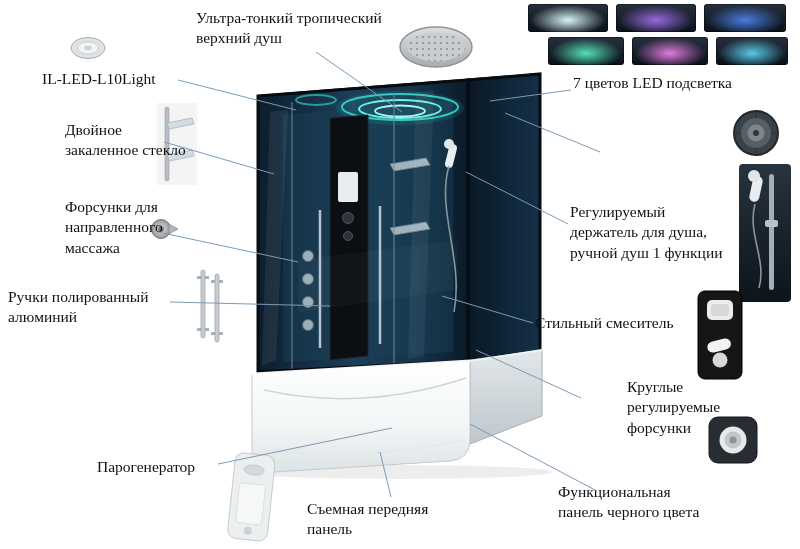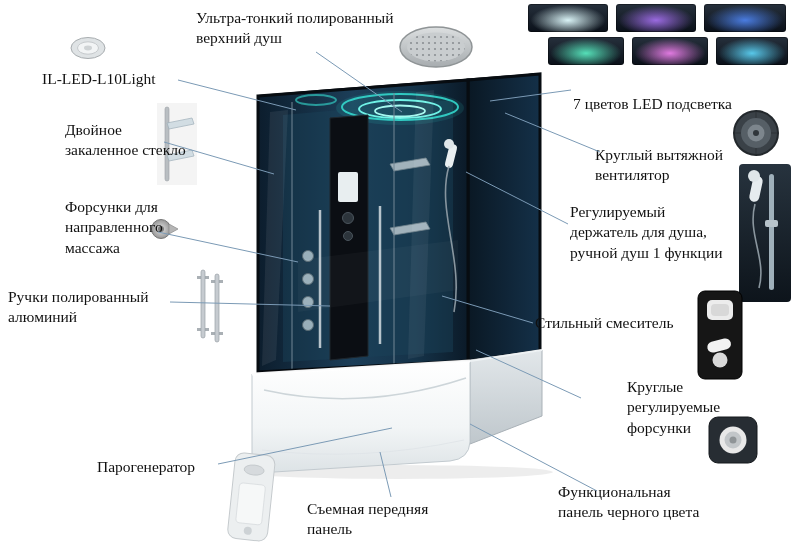--- a/index.html
+++ b/index.html
@@ -218,33 +218,32 @@
     </svg>
   </div>
 
   <div class="swatch" style="left: 528px; top: 4px; width: 80px; --glow: #d9f3f6;"></div>
   <div class="swatch" style="left: 616px; top: 4px; width: 80px; --glow: #9a6ae0;"></div>
   <div class="swatch" style="left: 704px; top: 4px; width: 82px; --glow: #4a7ce0;"></div>
   <div class="swatch" style="left: 548px; top: 37px; width: 76px; --glow: #55e0b8;"></div>
   <div class="swatch" style="left: 632px; top: 37px; width: 76px; --glow: #e07ae0;"></div>
   <div class="swatch" style="left: 716px; top: 37px; width: 72px; --glow: #58c8ea;"></div>
 
-  <div class="label" style="left:196px;top:8px;width:215px;">Ультра-тонкий полированный верхний душ</div>
+  <div class="label" style="left:196px;top:8px;width:215px;">Ультра-тонкий тропический верхний душ</div>
   <div class="label nowrap" style="left:42px;top:69px;">IL-LED-L10Light</div>
   <div class="label" style="left:25px;top:120px;width:130px;margin-left:40px;">Двойное закаленное стекло</div>
   <div class="label" style="left:18px;top:197px;width:120px;margin-left:47px;">Форсунки для направленного массажа</div>
   <div class="label" style="left:8px;top:287px;width:155px;">Ручки полированный алюминий</div>
   <div class="label nowrap" style="left:97px;top:457px;">Парогенератор</div>
   <div class="label" style="left:307px;top:499px;width:145px;">Съемная передняя панель</div>
   <div class="label" style="left:558px;top:482px;width:160px;">Функциональная панель черного цвета</div>
   <div class="label" style="left:583px;top:377px;width:115px;margin-left:44px;">Круглые регулируемые форсунки</div>
   <div class="label nowrap" style="left:535px;top:313px;text-align:right;">Стильный смеситель</div>
   <div class="label" style="left:570px;top:202px;width:160px;">Регулируемый держатель для душа, ручной душ 1 функции</div>
-  <div class="label" style="left:595px;top:145px;width:135px;">Круглый вытяжной вентилятор</div>
-  <div class="label nowrap" style="left:573px;top:94px;">7 цветов LED подсветка</div>
+  <div class="label nowrap" style="left:573px;top:73px;">7 цветов LED подсветка</div>
 
   <svg class="leader" width="800" height="549" viewBox="0 0 800 549">
     <line x1="316" y1="52" x2="402" y2="112"></line>
     <line x1="178" y1="80" x2="296" y2="110"></line>
     <line x1="164" y1="142" x2="274" y2="174"></line>
     <line x1="158" y1="232" x2="298" y2="262"></line>
     <line x1="170" y1="302" x2="330" y2="306"></line>
     <line x1="218" y1="464" x2="392" y2="428"></line>
     <line x1="391" y1="497" x2="380" y2="452"></line>
     <line x1="597" y1="491" x2="470" y2="424"></line>

